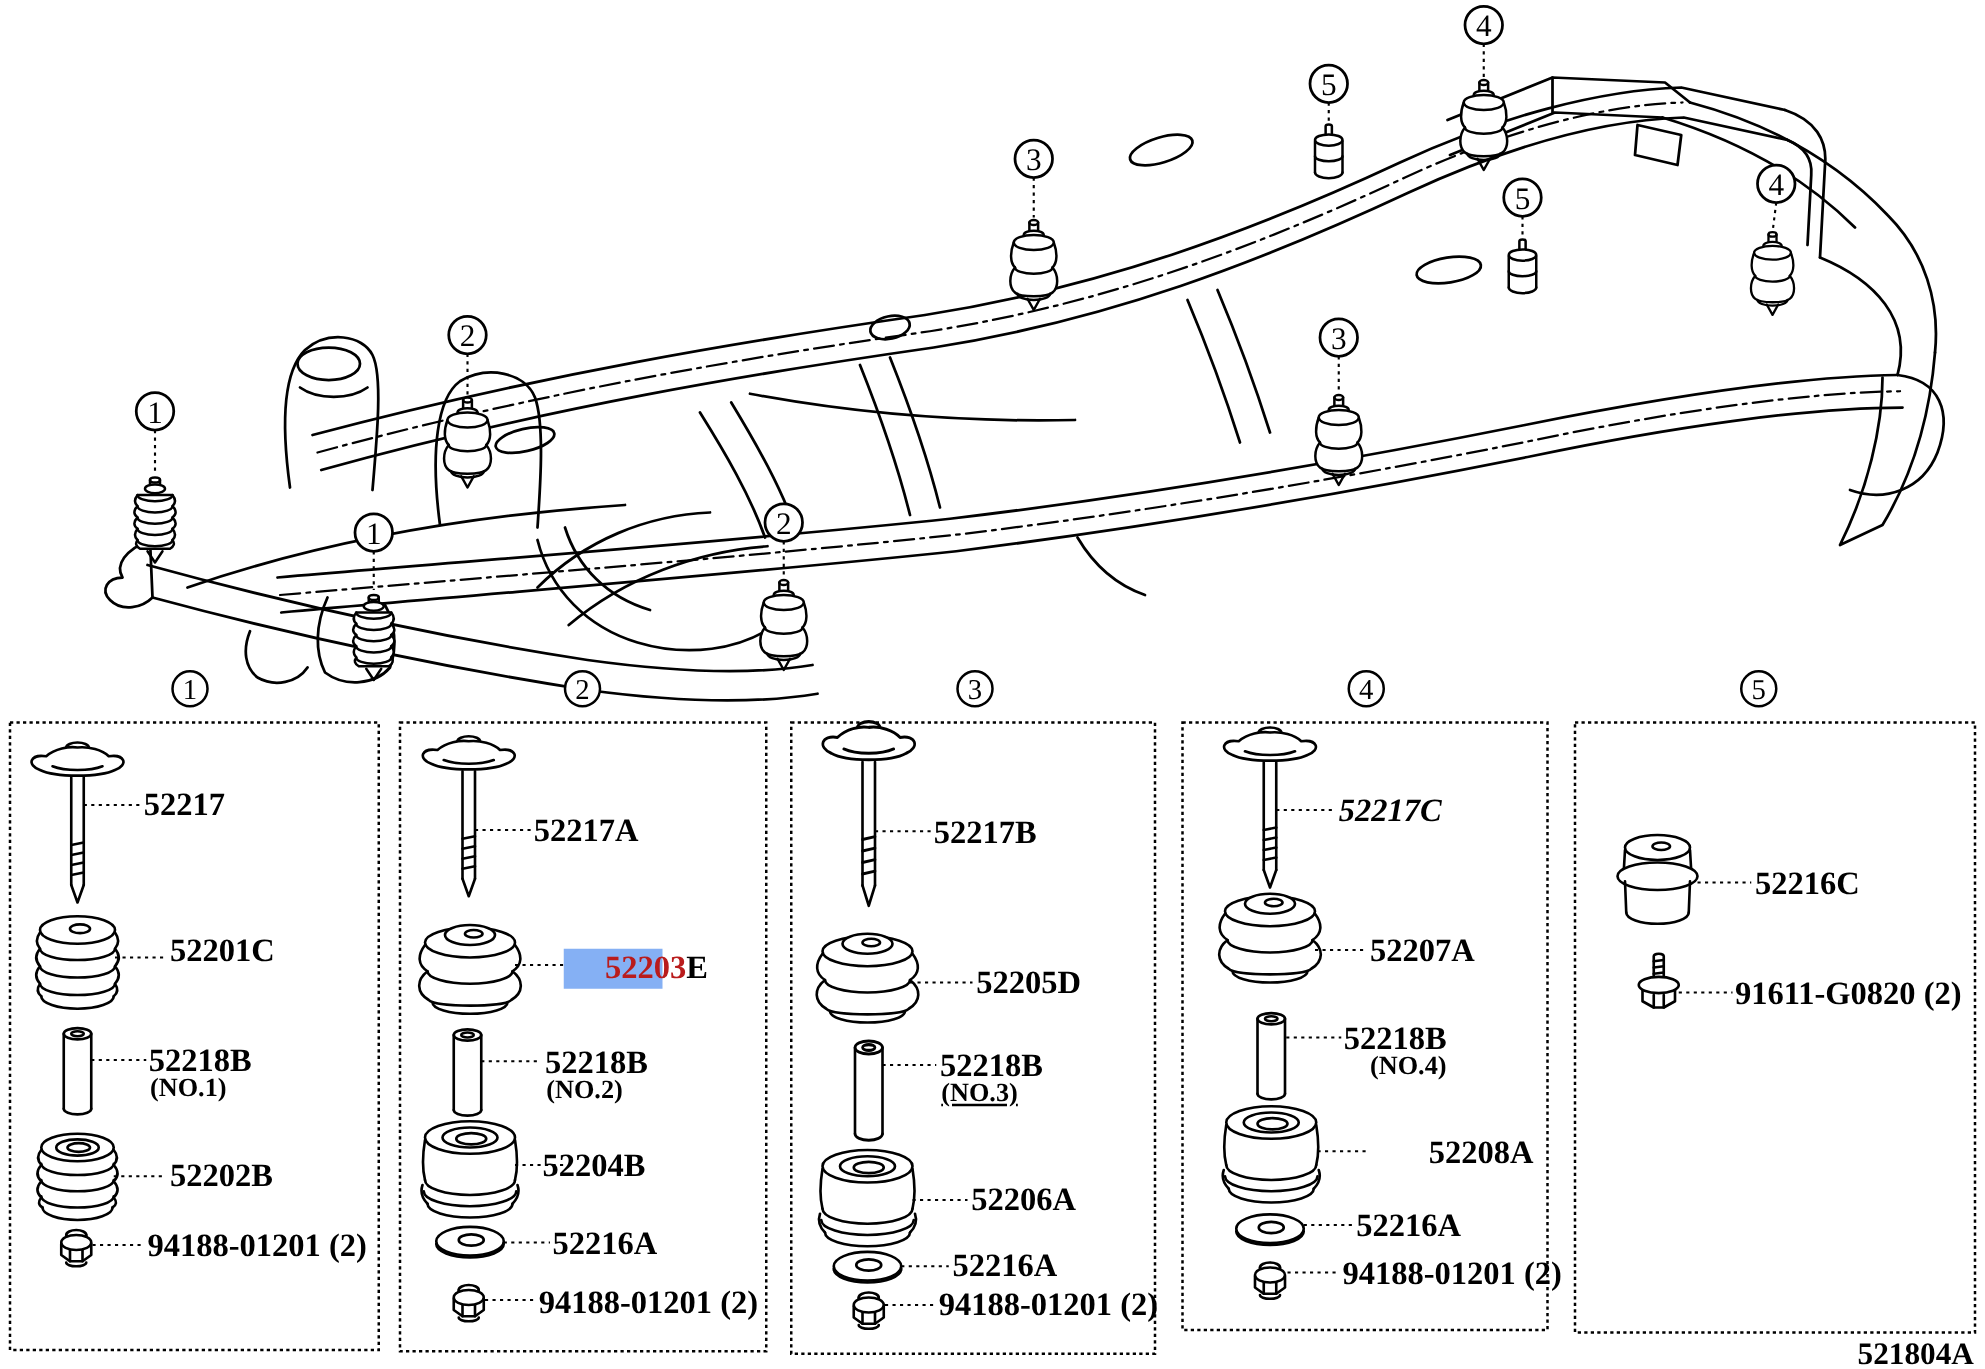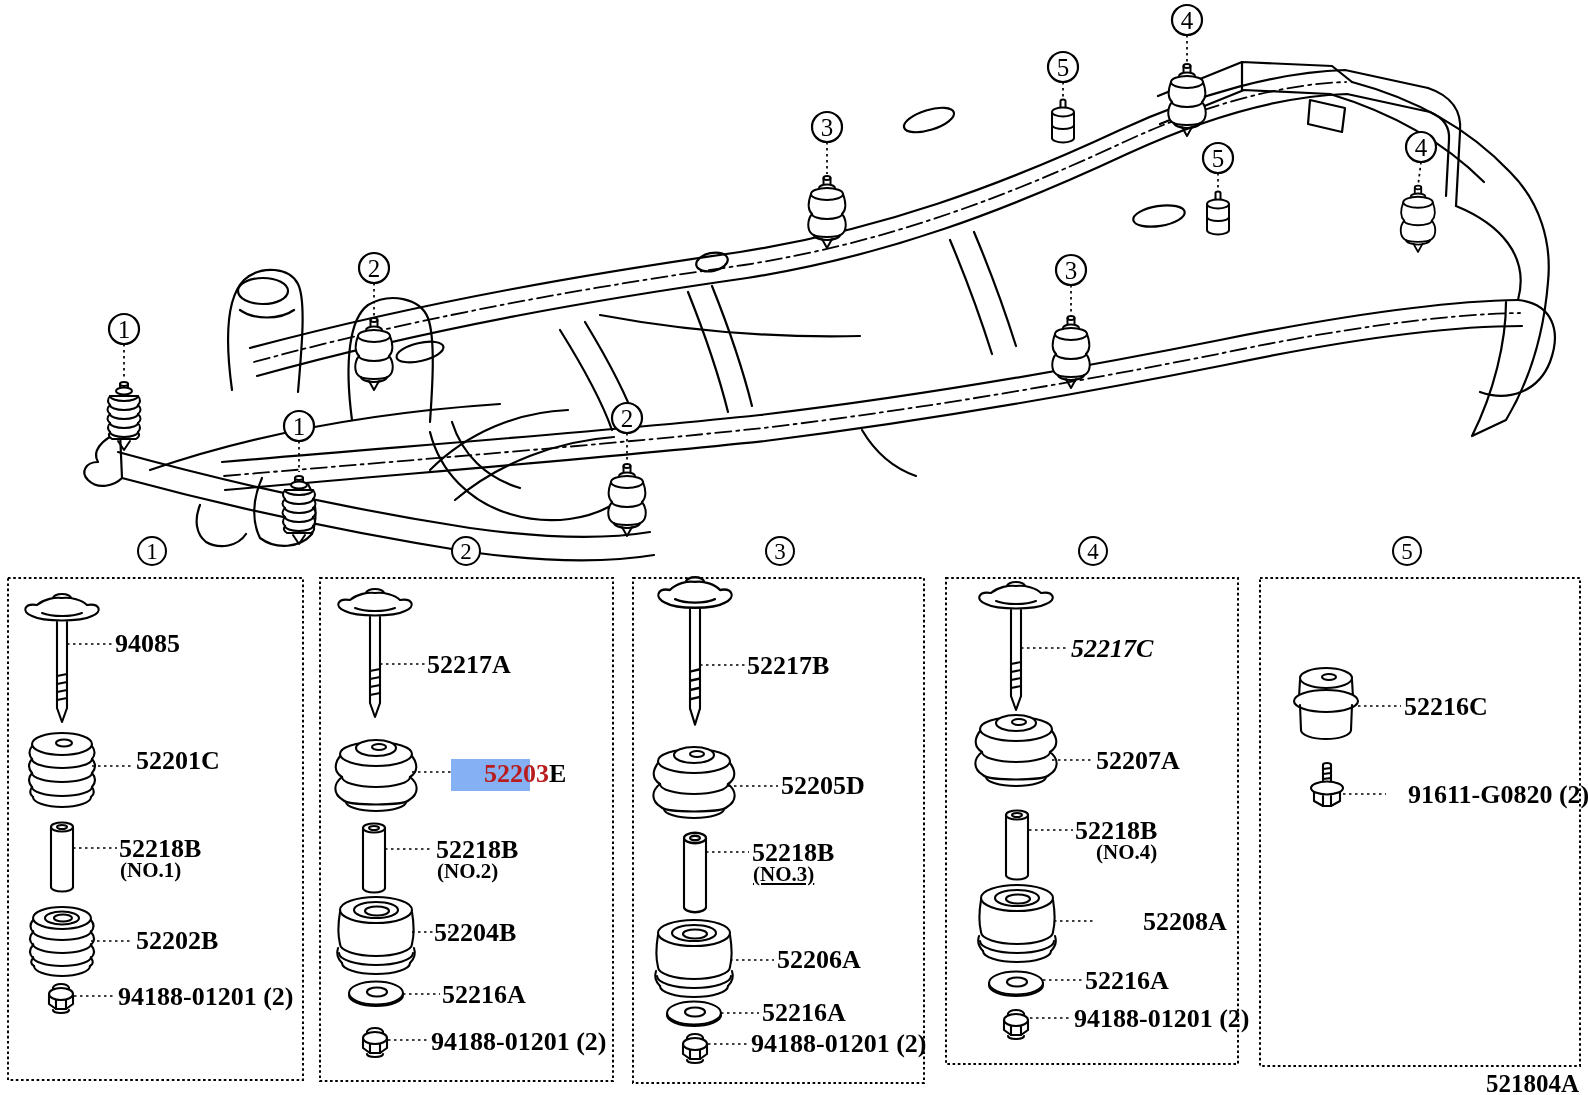--- a/index.html
+++ b/index.html
@@ -347,21 +347,21 @@
         <path d="M 1052,760 L 1094,760"></path>
         <path d="M 1029,830 L 1073,830"></path>
     <path d="M 1054,921 L 1093,921"></path>
         <path d="M 1043,980 L 1083,980"></path>
         <path d="M 1030,1018 L 1071,1018"></path>
     <path d="M 1358,706 L 1401,706"></path>
         <path d="M 1343,794 L 1386,794"></path>
   </g>
 </svg>
 
-<div class="plabel" style="left:115px;top:631px;">94085</div>
+<div class="plabel" style="left:115px;top:631px;">52217</div>
 <div class="plabel" style="left:136px;top:748px;">52201C</div>
 <div class="plabel" style="left:119px;top:836px;">52218B</div>
 <div class="pnote" style="left:120px;top:860px;text-align:right;">(NO.1)</div>
 <div class="plabel" style="left:136px;top:928px;">52202B</div>
 <div class="plabel" style="left:118px;top:984px;">94188-01201 (2)</div>
 
 <div class="plabel" style="left:427px;top:652px;">52217A</div>
 <div class="hl-bg" style="left:451px;top:759px;background:#85b0f4;"></div>
 <div class="plabel" style="left:456px;top:761px;"><span class="hl-main" style="color:#b91c1c;margin-left:28px;">52203</span><span class="hl-tail">E</span></div>
 <div class="plabel" style="left:436px;top:837px;">52218B</div>
@@ -380,17 +380,17 @@
 
 <div class="plabel" style="left:1071px;top:636px;font-style:italic;">52217C</div>
 <div class="plabel" style="left:1096px;top:748px;">52207A</div>
 <div class="plabel" style="left:1075px;top:818px;">52218B</div>
 <div class="pnote" style="left:1072px;top:842px;margin-left:24px;">(NO.4)</div>
 <div class="plabel" style="left:1095px;top:909px;margin-left:48px;">52208A</div>
 <div class="plabel" style="left:1085px;top:968px;">52216A</div>
 <div class="plabel" style="left:1074px;top:1006px;">94188-01201 (2)</div>
 
 <div class="plabel" style="left:1404px;top:694px;">52216C</div>
-<div class="plabel" style="left:1388px;top:782px;margin-left:20px;">91611-G0820 (2)</div>
+<div class="plabel" style="left:1388px;top:782px;">91611-G0820 (2)</div>
 
 <div class="diagcode" style="left:1486px;top:1070px;">521804A</div>
 
 </div>
 
 </body></html>

